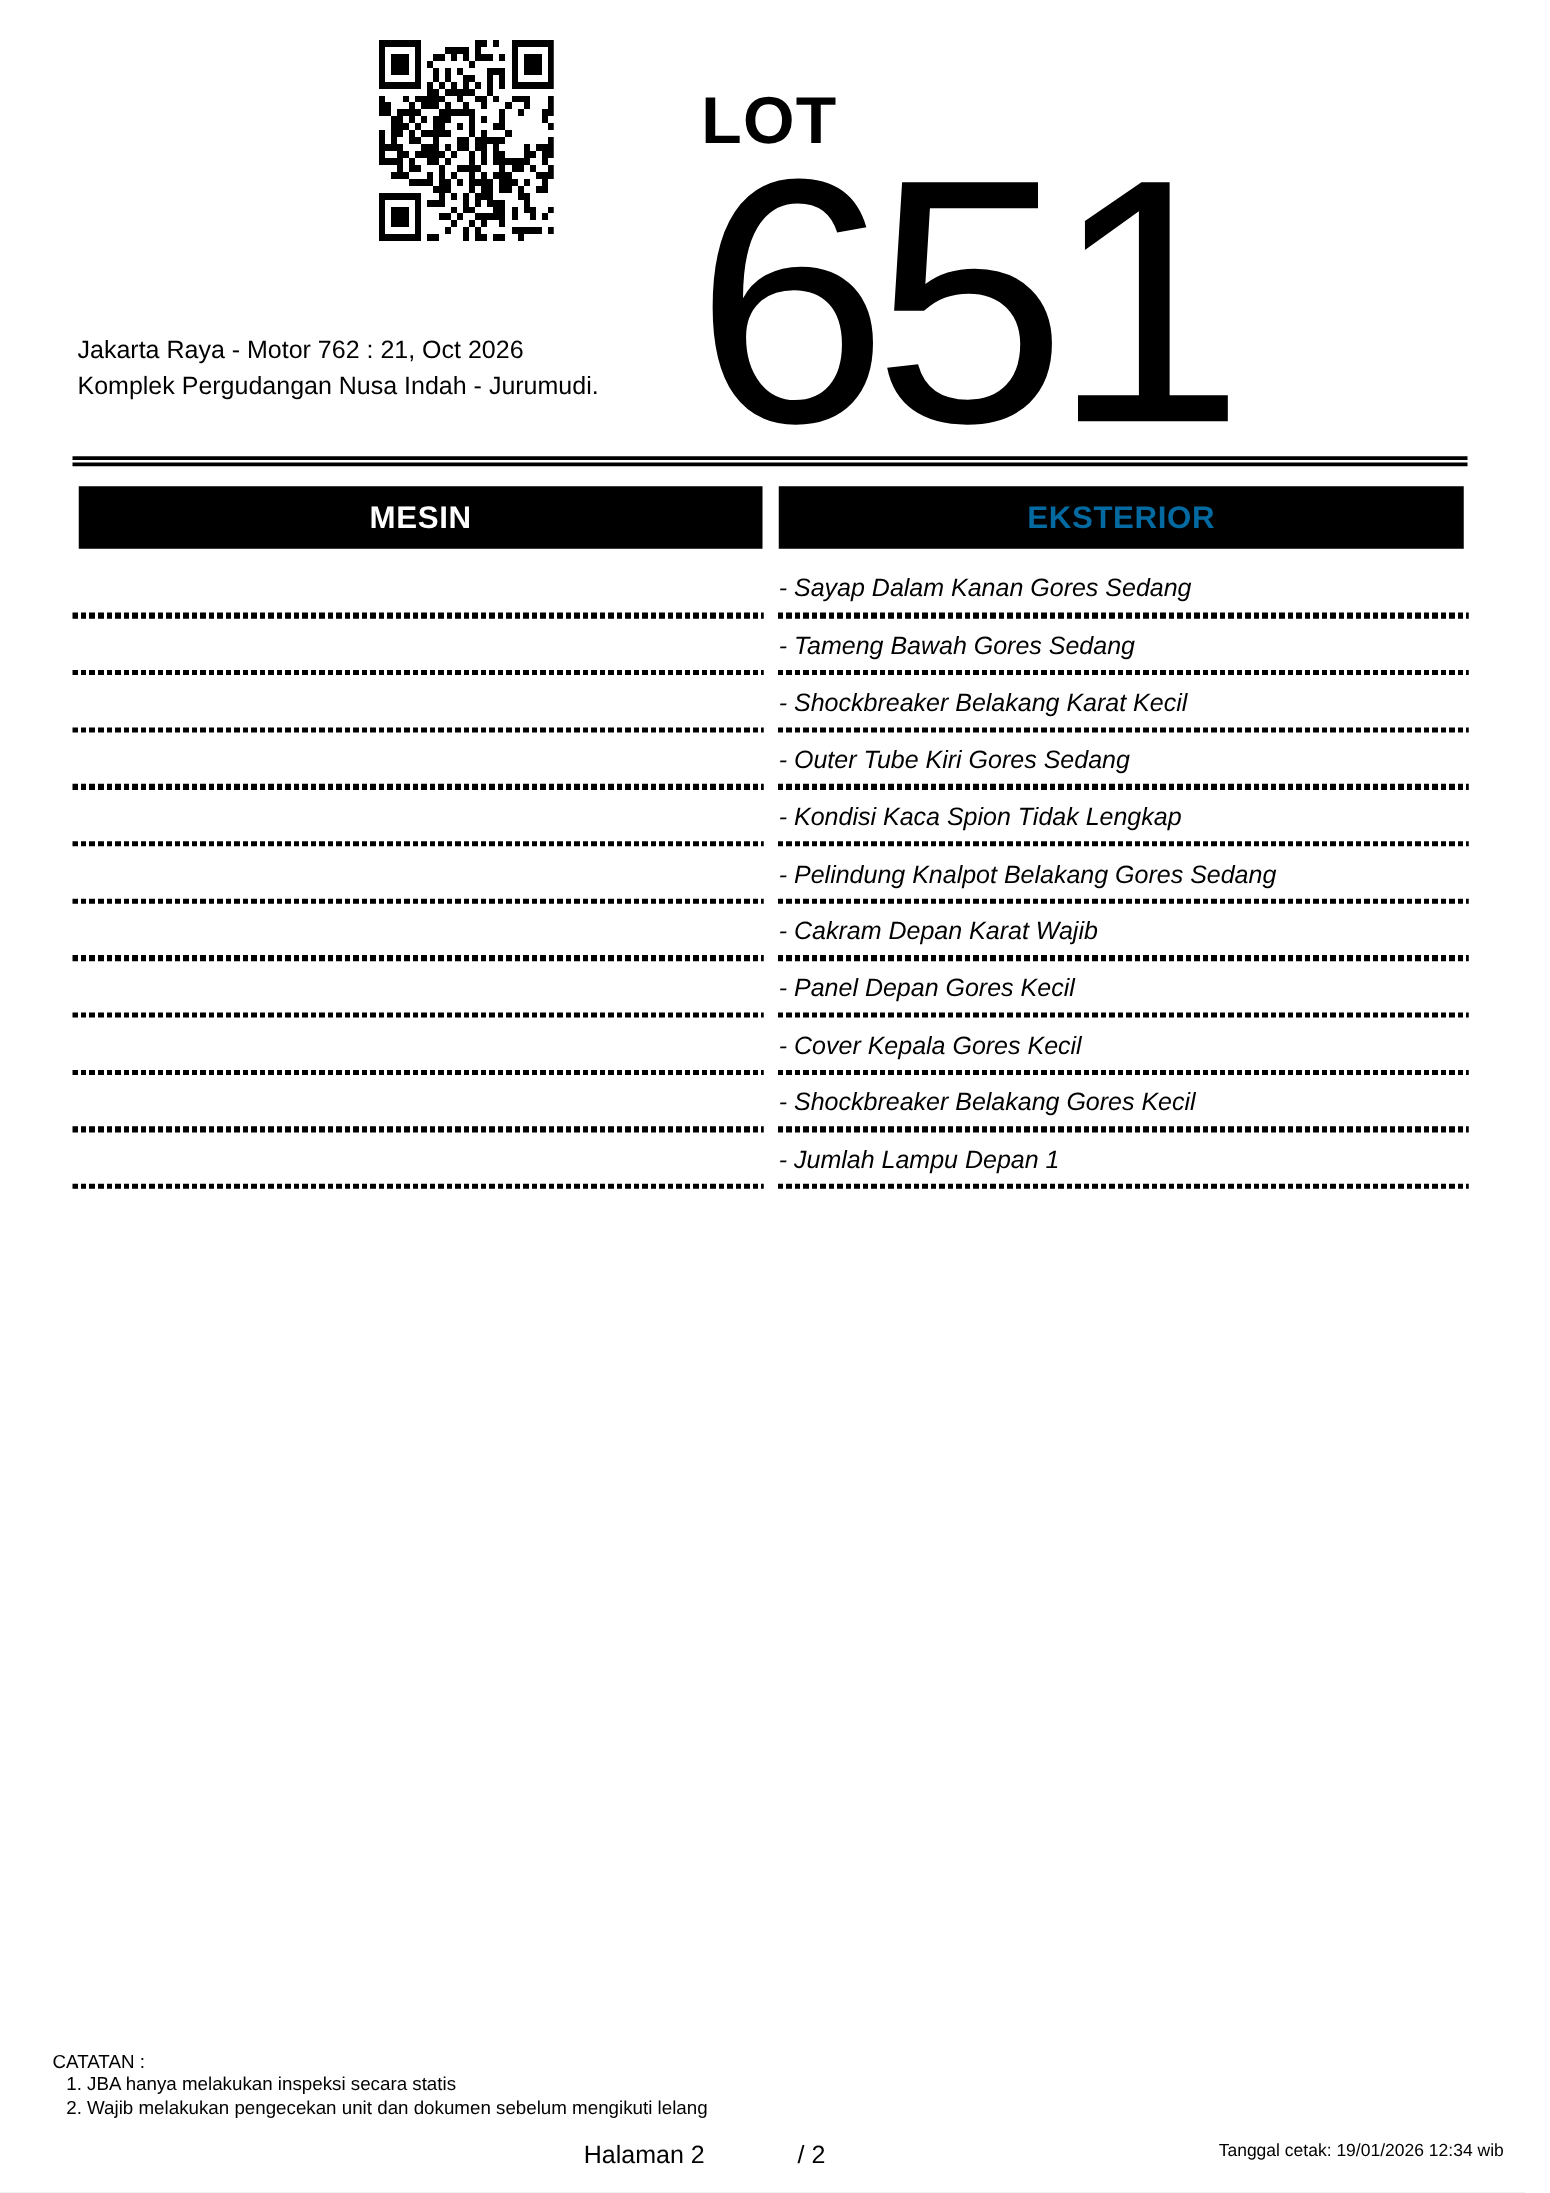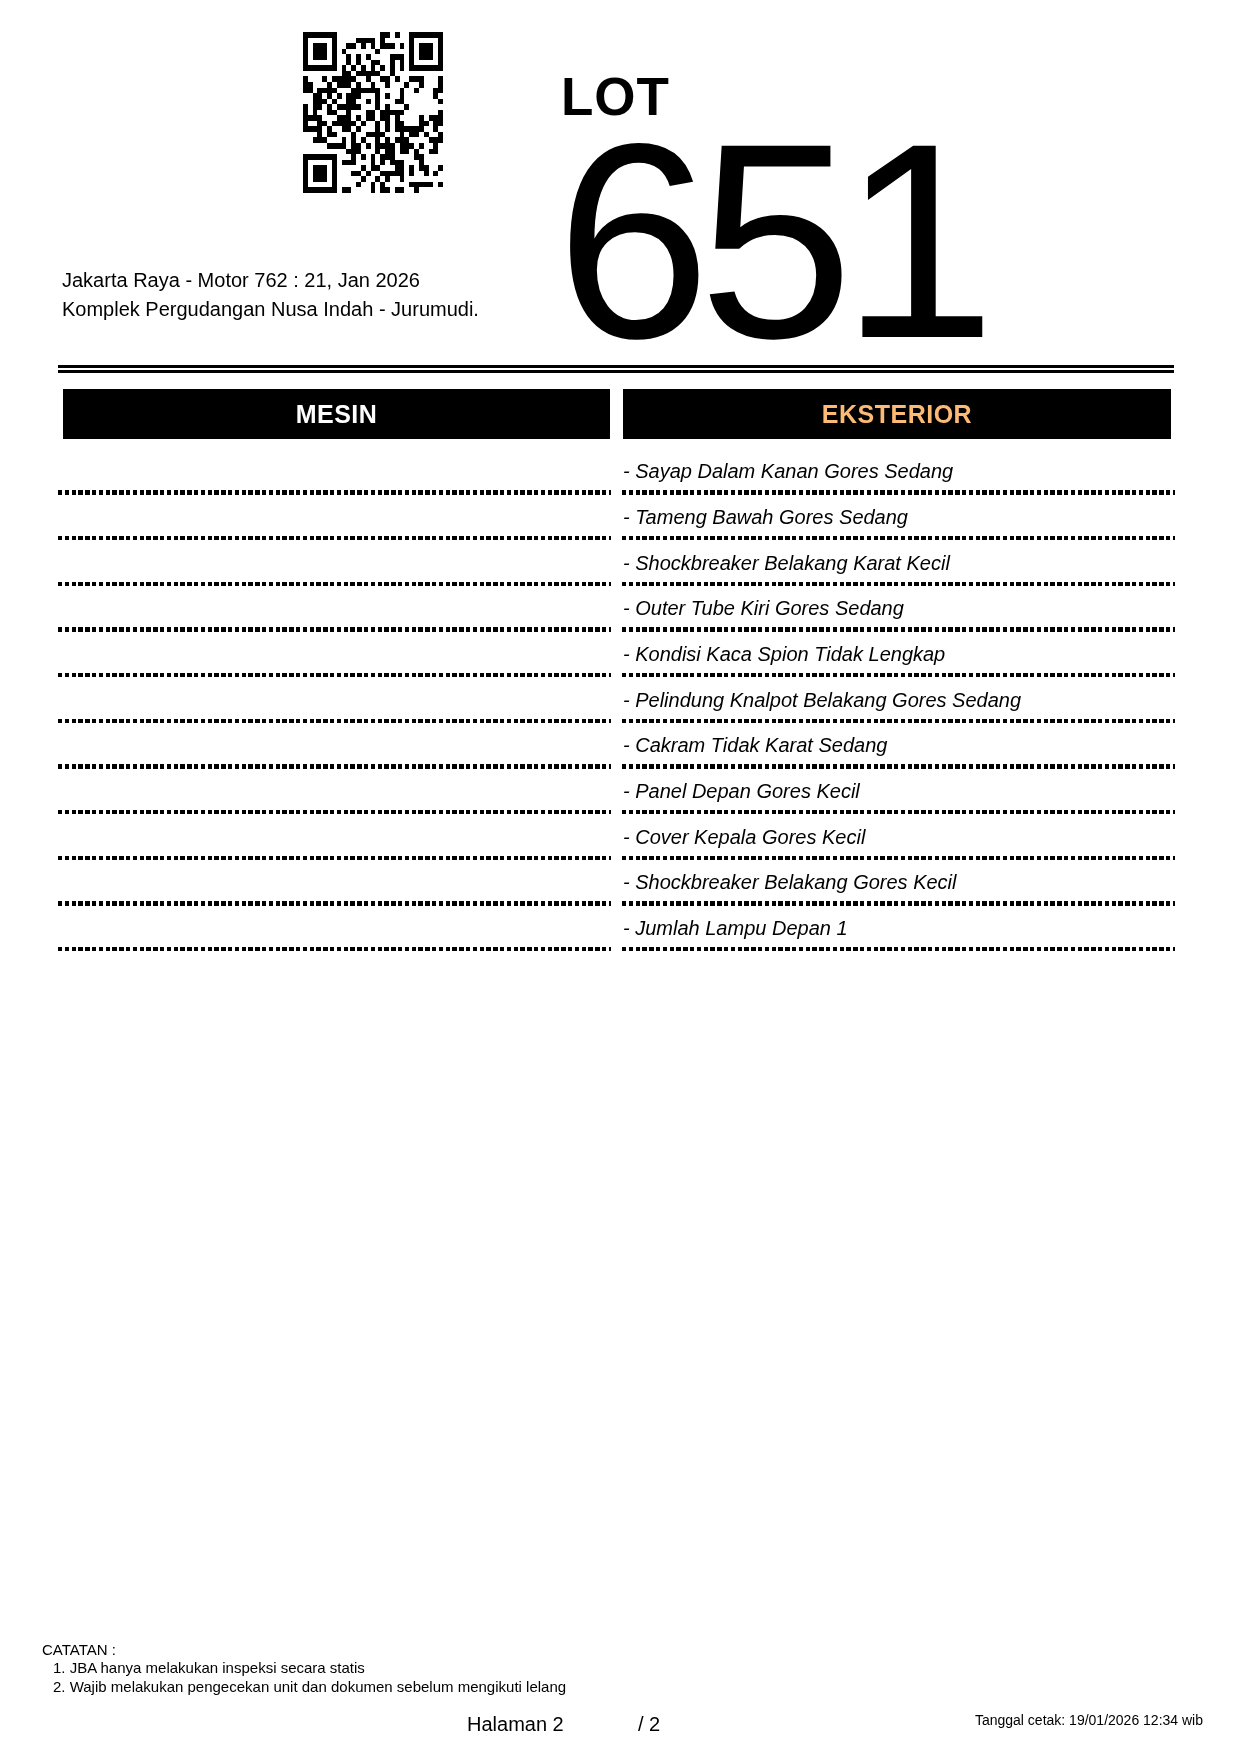--- a/index.html
+++ b/index.html
@@ -548,30 +548,30 @@
         <rect x="19" y="28" width="1" height="1" fill="#000000"></rect>
         <rect x="20" y="28" width="1" height="1" fill="#000000"></rect>
         <rect x="23" y="28" width="1" height="1" fill="#000000"></rect>
       </svg>
   </div>
 
   <div class="lot-label">LOT</div>
   <div class="lot-number">651</div>
 
   <div class="auction-info">
-    <div>Jakarta Raya - Motor 762 : 21, Jan 2026</div>
+    <div>Jakarta Raya - Motor 762 : 21, Oct 2026</div>
     <div>Komplek Pergudangan Nusa Indah - Jurumudi.</div>
   </div>
 
   <div class="double-rule"></div>
 
   <div class="bar bar-left" style="background: rgb(0, 0, 0); color: rgb(255, 255, 255);">
     <span>MESIN</span>
   </div>
-  <div class="bar bar-right" style="background: rgb(0, 0, 0); color: #fdba74;">
+  <div class="bar bar-right" style="background: rgb(0, 0, 0); color: #0369a1;">
     <span>EKSTERIOR</span>
   </div>
 
   <div class="col col-left" id="col-left">
       <div class="row">
         <span class="row-text"></span>
       </div>
       <div class="row">
         <span class="row-text"></span>
       </div>
@@ -616,21 +616,21 @@
       <div class="row">
         <span class="row-text">- Outer Tube Kiri Gores Sedang</span>
       </div>
       <div class="row">
         <span class="row-text">- Kondisi Kaca Spion Tidak Lengkap</span>
       </div>
       <div class="row">
         <span class="row-text">- Pelindung Knalpot Belakang Gores Sedang</span>
       </div>
       <div class="row">
-        <span class="row-text">- Cakram Tidak Karat Sedang</span>
+        <span class="row-text">- Cakram Depan Karat Wajib</span>
       </div>
       <div class="row">
         <span class="row-text">- Panel Depan Gores Kecil</span>
       </div>
       <div class="row">
         <span class="row-text">- Cover Kepala Gores Kecil</span>
       </div>
       <div class="row">
         <span class="row-text">- Shockbreaker Belakang Gores Kecil</span>
       </div>

